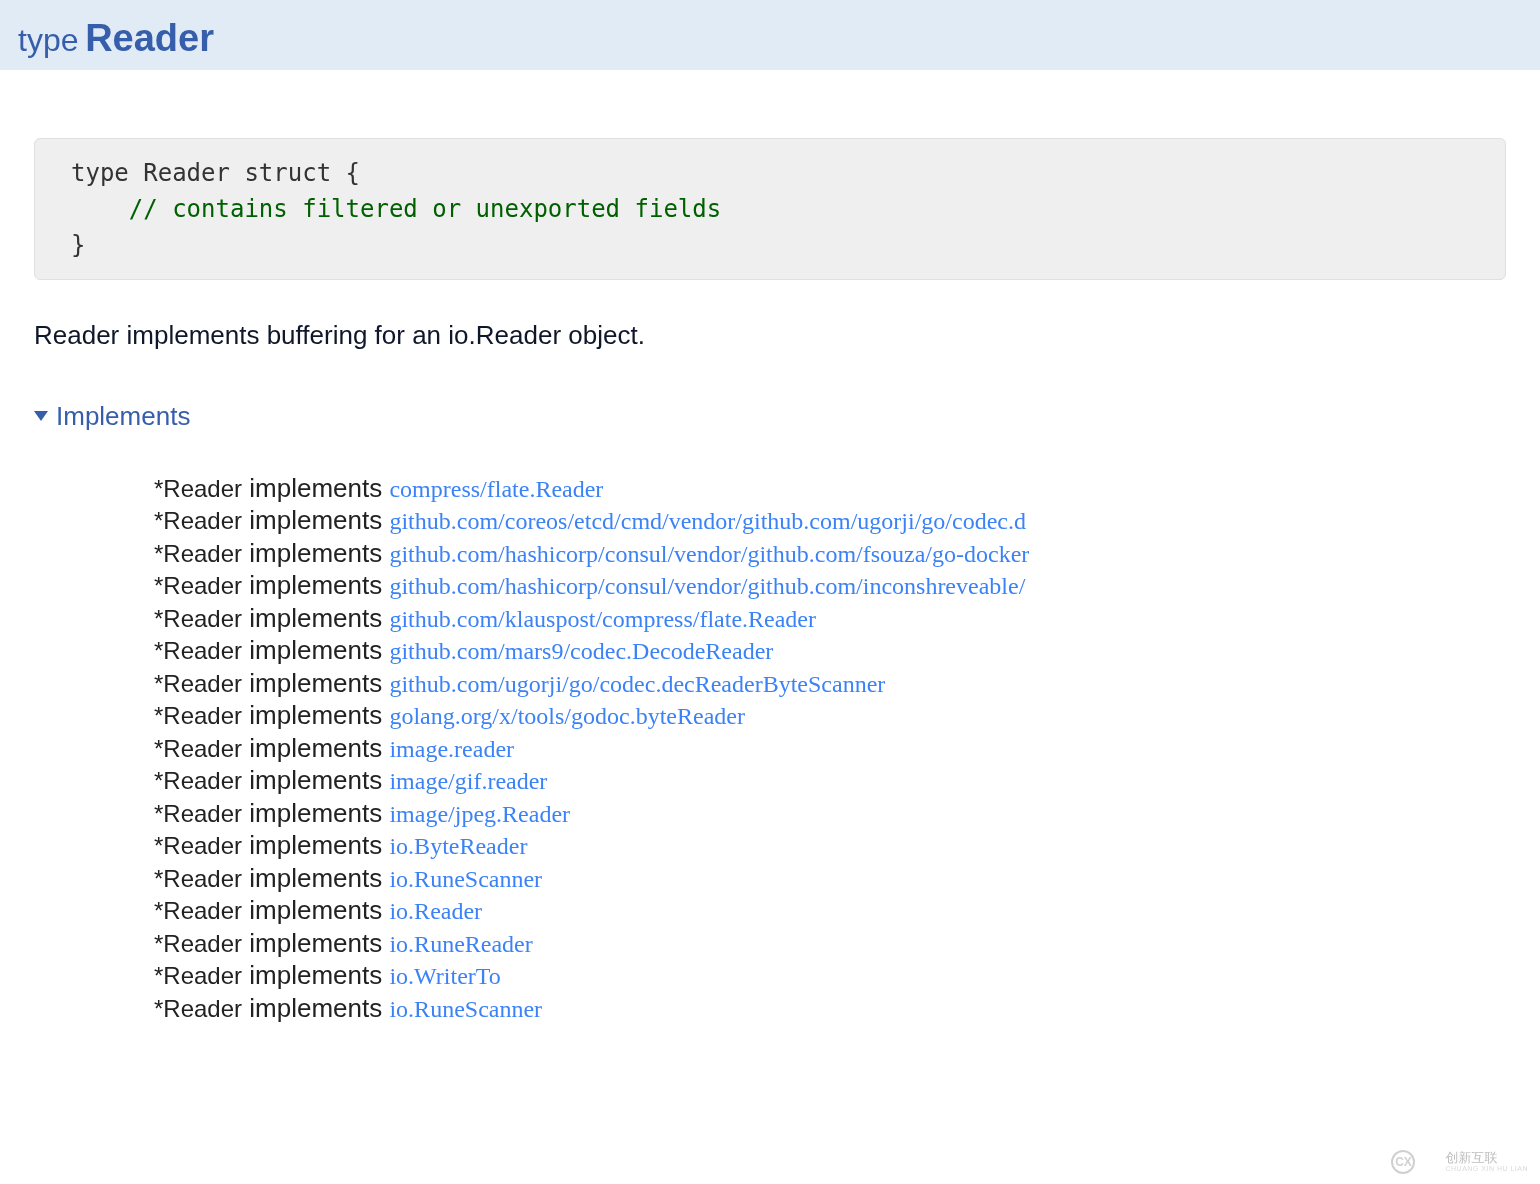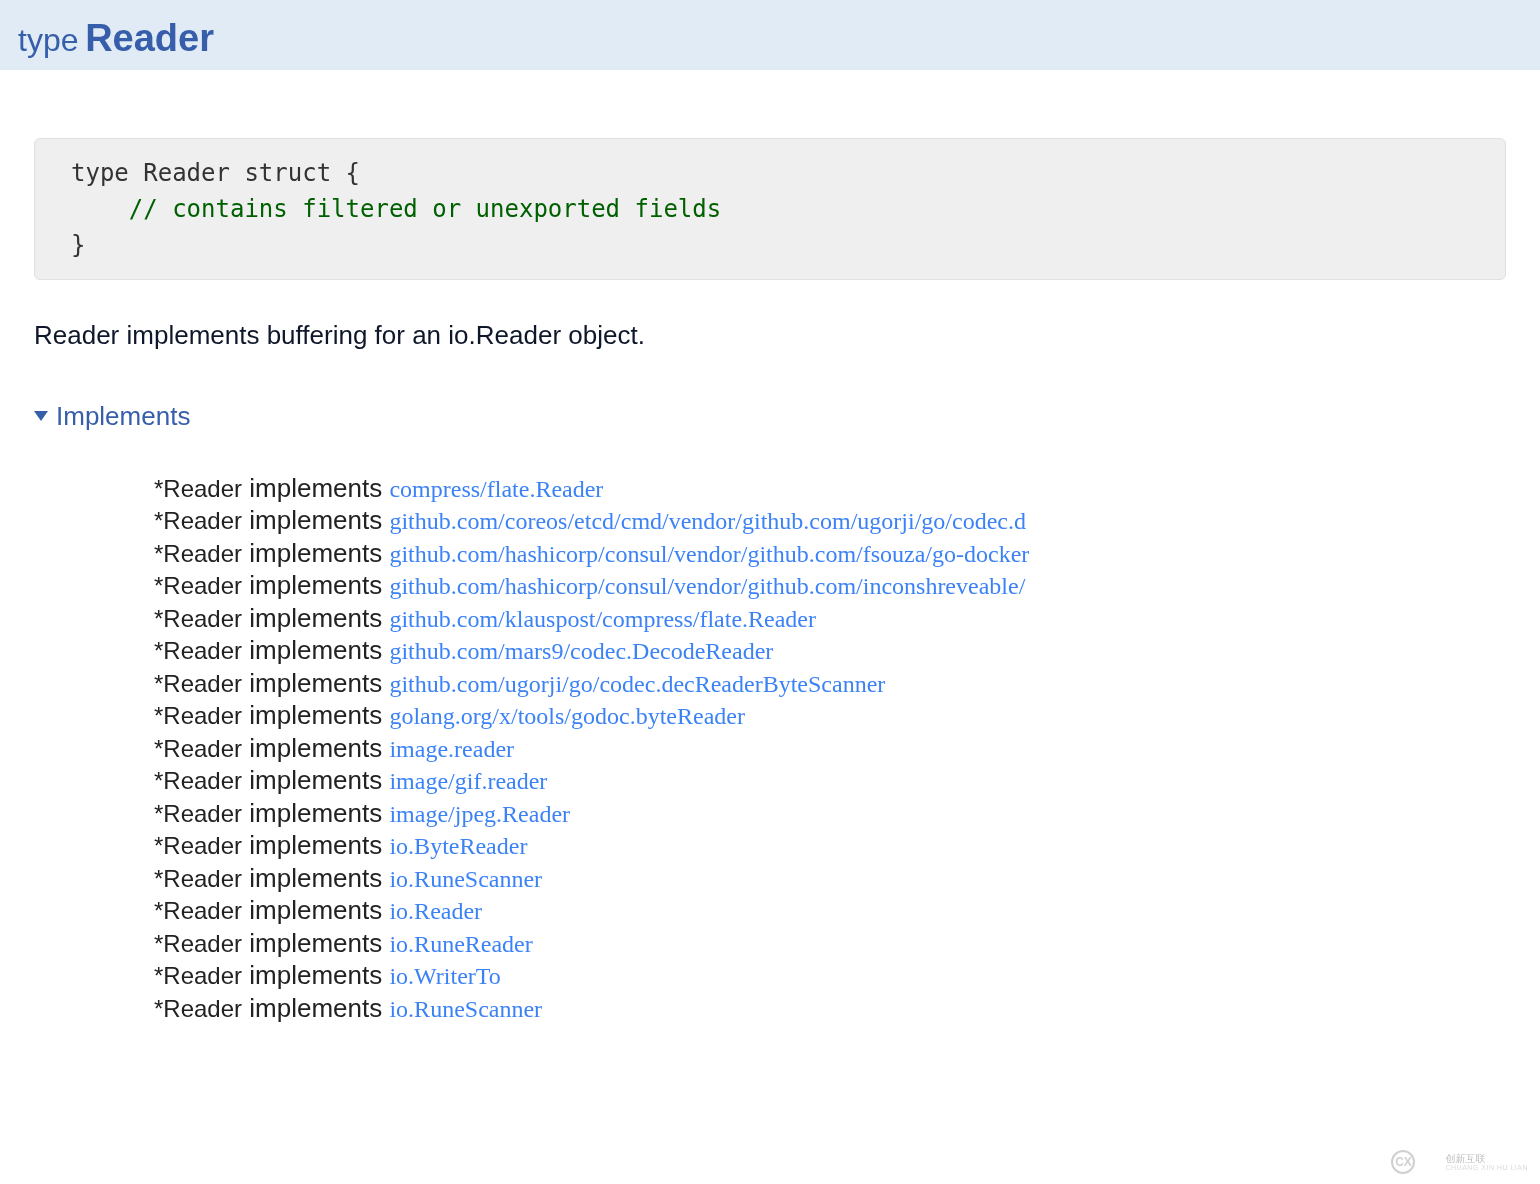--- a/index.html
+++ b/index.html
@@ -91,21 +91,21 @@
   }
   .watermark .cx-logo {
     width: 24px; height: 24px;
     border: 2px solid #aaa;
     border-radius: 50%;
     display: flex; align-items: center; justify-content: center;
     font-size: 12px; color: #aaa; font-weight: 700;
     margin-right: 6px;
   }
   .watermark .cx-text { line-height: 1; }
-  .watermark .cx-text .zh { font-size: 10px; color: #888; }
+  .watermark .cx-text .zh { font-size: 13px; color: #888; font-family: Liberation Mono, monospace; }
   .watermark .cx-text .en { font-size: 7px; color: #bbb; letter-spacing: 0.5px; }
 </style>
 </head>
 <body>
 
 <div class="header-bar">
   <span class="type-keyword">type</span>
   <span> </span>
   <span class="type-name">Reader</span>
 </div>

